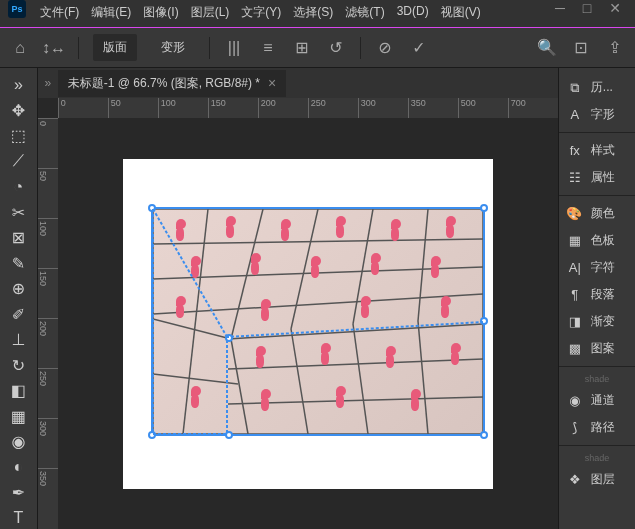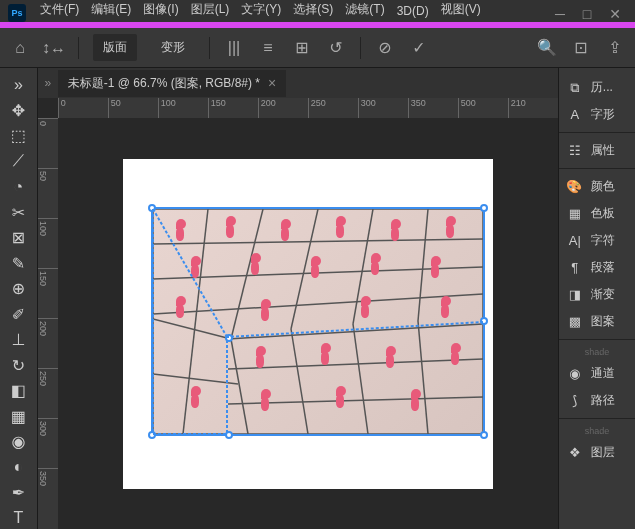--- a/index.html
+++ b/index.html
@@ -1,17 +1,17 @@
 <!DOCTYPE html>
 <html><head>
 <meta charset="utf-8">
 <style>
 *{margin:0;padding:0;box-sizing:border-box;font-family:"Microsoft YaHei",sans-serif;font-size:12px;color:#ccc}
 body{width:635px;height:529px;background:#323232;overflow:hidden}
-.menubar{height:28px;background:#323232;display:flex;align-items:flex-end;padding:0 8px;border-bottom:6px solid #d946ef}
+.menubar{height:28px;background:#323232;display:flex;align-items:flex-start;padding:0 8px;border-bottom:1px solid #d946ef}
 .menubar .logo{width:18px;height:18px;background:#001e36;border-radius:3px;display:flex;align-items:center;justify-content:center;color:#31a8ff;font-size:9px;font-weight:bold;margin-right:8px}
 .menubar .menu{padding:4px 6px;cursor:pointer}
 .winctrl{margin-left:auto;display:flex;gap:18px;padding-right:6px}
 .winctrl span{font-size:14px;color:#999}
 .optbar{height:40px;background:#383838;display:flex;align-items:center;padding:0 10px;gap:14px;border-bottom:1px solid #1a1a1a}
 .optbar .ico{width:20px;height:20px;display:flex;align-items:center;justify-content:center;color:#aaa;font-size:16px}
 .optbar .tog{padding:5px 10px;border-radius:2px}
 .optbar .tog.on{background:#2a2a2a}
 .optbar .sep{width:1px;height:22px;background:#222}
 .optbar .rico{margin-left:auto;display:flex;gap:14px}
@@ -119,21 +119,21 @@
     <div class="hrul">
       <div class="tick">0</div>
         <div class="tick">50</div>
         <div class="tick">100</div>
         <div class="tick">150</div>
         <div class="tick">200</div>
         <div class="tick">250</div>
         <div class="tick">300</div>
         <div class="tick">350</div>
         <div class="tick">500</div>
-        <div class="tick">210</div>
+        <div class="tick">700</div>
     </div>
     <div class="canvwrap">
       <div class="vrul">
         <div class="tick">0</div>
           <div class="tick">50</div>
           <div class="tick">100</div>
           <div class="tick">150</div>
           <div class="tick">200</div>
           <div class="tick">250</div>
           <div class="tick">300</div>
@@ -212,20 +212,24 @@
     <div class="row">
         <span class="pi">⧉</span>
         <span>历...</span>
       </div>
     <div class="row">
         <span class="pi">A</span>
         <span>字形</span>
       </div>
     <div class="hr"></div>
     <div class="row">
+        <span class="pi">fx</span>
+        <span>样式</span>
+      </div>
+    <div class="row">
         <span class="pi">☷</span>
         <span>属性</span>
       </div>
     <div class="hr"></div>
     <div class="row">
         <span class="pi">🎨</span>
         <span>颜色</span>
       </div>
     <div class="row">
         <span class="pi">▦</span>

